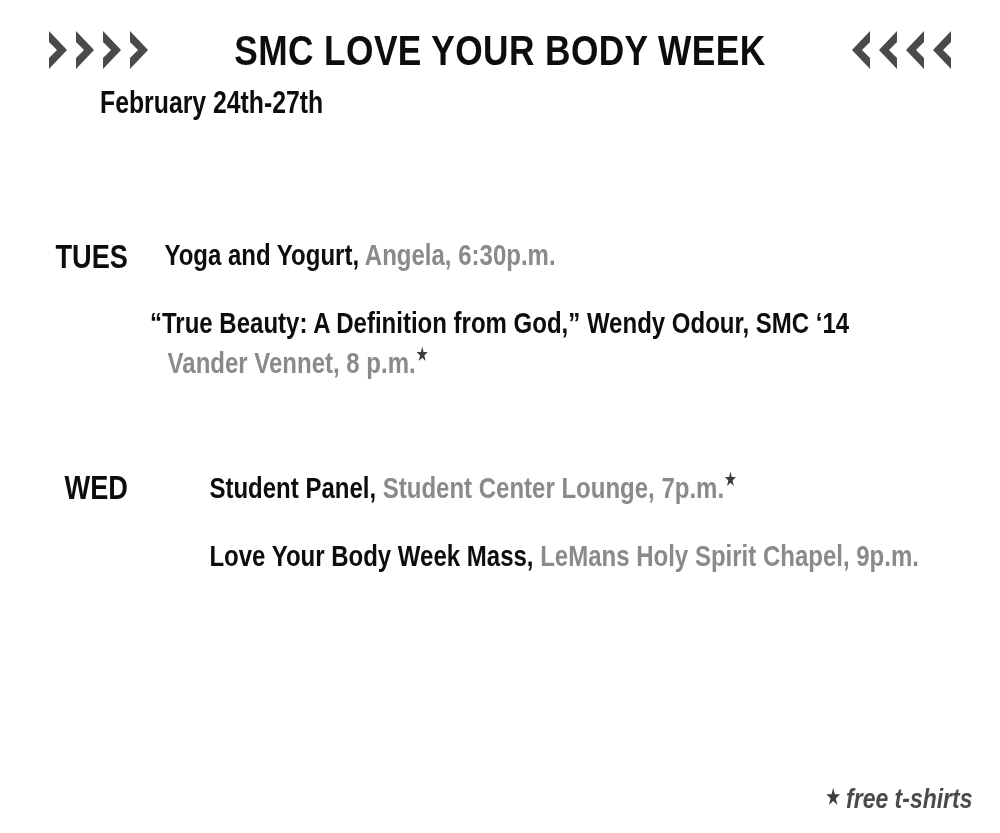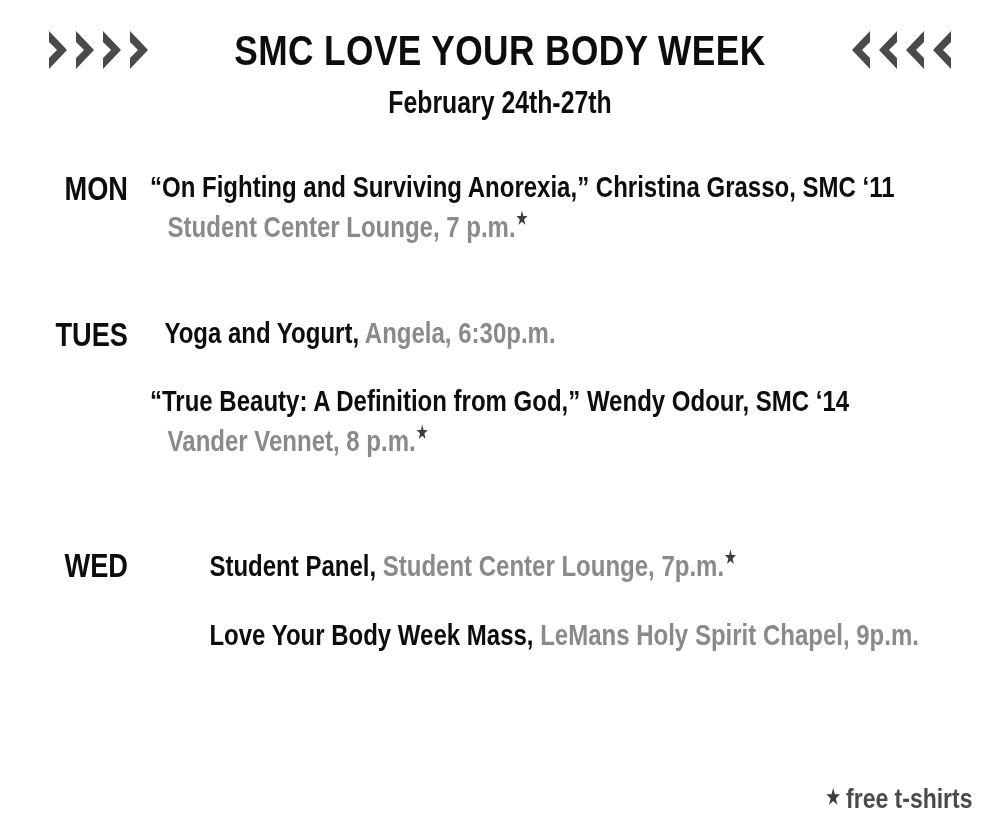--- a/index.html
+++ b/index.html
@@ -21,21 +21,21 @@
     width: 1000px;
     height: 833px;
     position: relative;
     background: #ffffff;
     box-sizing: border-box;
   }
 
   
   .header {
     padding-top: 22px;
-    text-align: center;
+    text-align: left;
   }
   .title-row {
     display: flex;
     align-items: center;
     justify-content: center;
     gap: 22px;
     height: 56px;
   }
   .chevrons {
     display: flex;
@@ -140,20 +140,21 @@
   
   .footer {
     position: absolute;
     right: 28px;
     bottom: 18px;
     font-family: "Liberation Sans Narrow", "Liberation Sans", "DejaVu Sans Condensed", sans-serif;
     font-weight: bold;
     font-size: 28px;
     color: #4a4a4a;
     white-space: nowrap;
+    font-style: italic;
   }
   .footer-inner {
     display: inline-block;
     transform: scaleX(0.82);
     transform-origin: right center;
   }
   .footer .star {
     vertical-align: 3px;
     font-size: 24px;
     margin-right: 6px;
@@ -215,33 +216,20 @@
         </span>
       </span>
 
     </div>
 
     <div class="poster-date">February 24th-27th</div>
   </div>
 
   <div class="schedule">
 
-    <div class="day-block" id="day-mon">
-      <div class="day-label">MON</div>
-      <div class="day-events">
-        <div class="event">
-          <span class="event-line">
-            <span class="event-main">“On Fighting and Surviving Anorexia,” Christina Grasso, SMC ‘11</span>
-          </span>
-          <span class="event-line line-2">
-            <span class="event-sub">Student Center Lounge, 7 p.m.</span><span class="star">★</span>
-          </span>
-        </div>
-      </div>
-    </div>
 
     <div class="day-block" id="day-tues">
       <div class="day-label">TUES</div>
       <div class="day-events">
 
         <div class="event">
           <span class="event-line indent-1">
             <span class="event-main">Yoga and Yogurt,</span><span class="event-sub"> Angela, 6:30p.m.</span>
           </span>
         </div>

